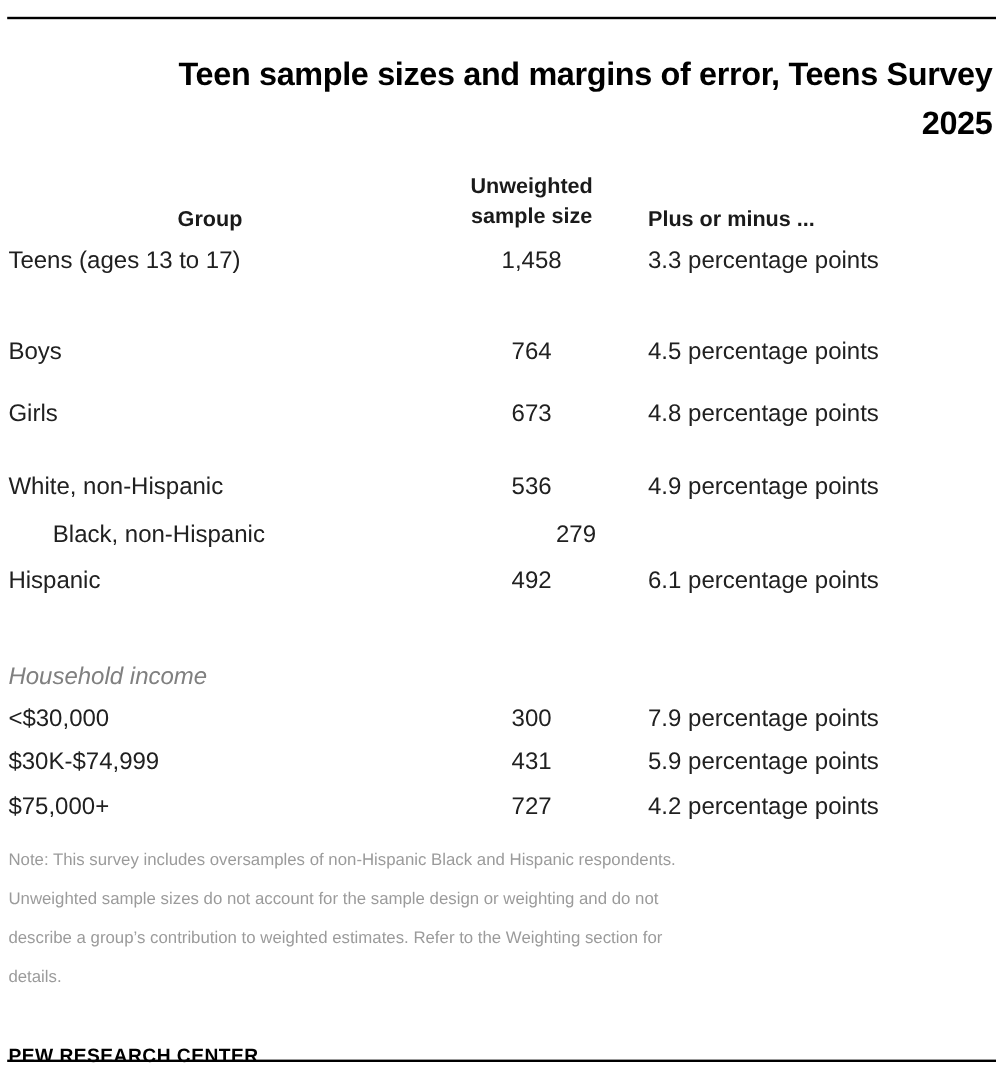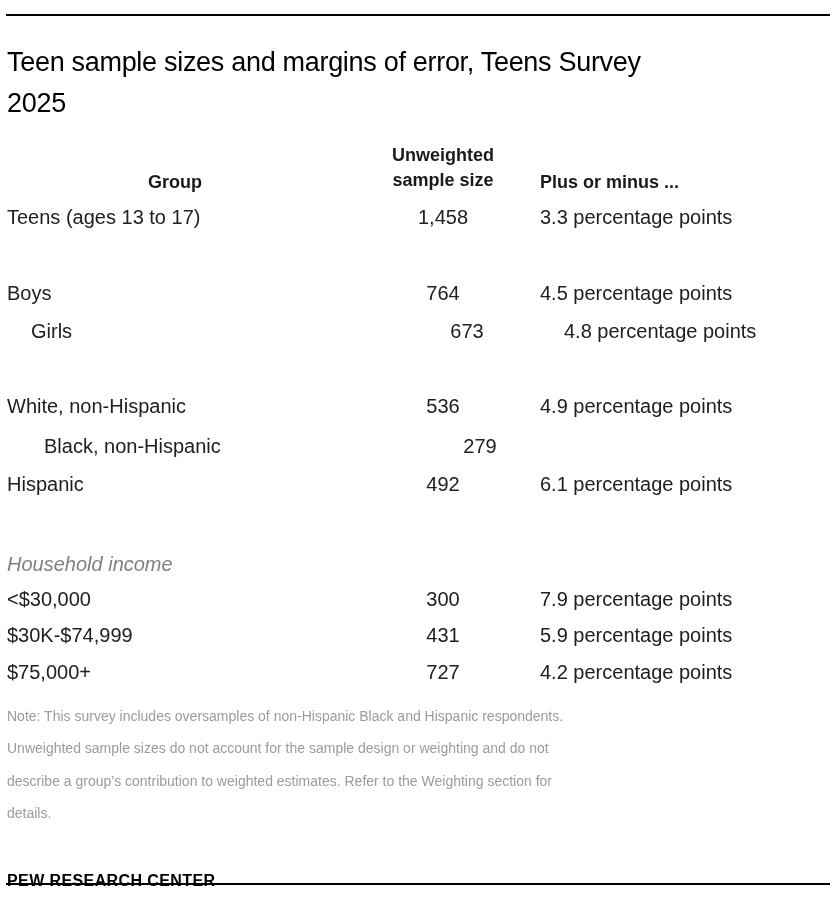--- a/index.html
+++ b/index.html
@@ -21,24 +21,25 @@
   }
   .rule-top { top: 14px; }
   .rule-bottom { top: 883px; }
 
   .title {
     position: absolute;
     left: 7px;
     top: 42px;
     width: 820px;
     font-size: 27px;
-    font-weight: 400;
+    font-weight: 700;
     letter-spacing: -0.3px;
     line-height: 41px;
     color: #000000;
+    text-align: right;
   }
 
   .thead {
     position: absolute;
     left: 0;
     top: 143px;
     width: 840px;
     height: 50px;
     font-size: 18px;
     font-weight: bold;
@@ -64,21 +65,21 @@
     line-height: 26px;
     font-size: 20px;
     color: #202020;
   }
   .row .col-group { top: 0; }
   .row .col-n     { top: 0; }
   .row .col-moe   { top: 0; }
 
   .r-teens    { top: 204px; }
   .r-boys     { top: 280px; }
-  .r-girls    { top: 318px; margin-left: 24px; }
+  .r-girls    { top: 332px; }
   .r-white    { top: 393px; }
   .r-black    { top: 433px; margin-left: 37px; }
   .r-hispanic { top: 471px; }
   .r-inc1     { top: 586px; }
   .r-inc2     { top: 622px; }
   .r-inc3     { top: 659px; }
 
   .section-label {
     position: absolute;
     left: 7px;

